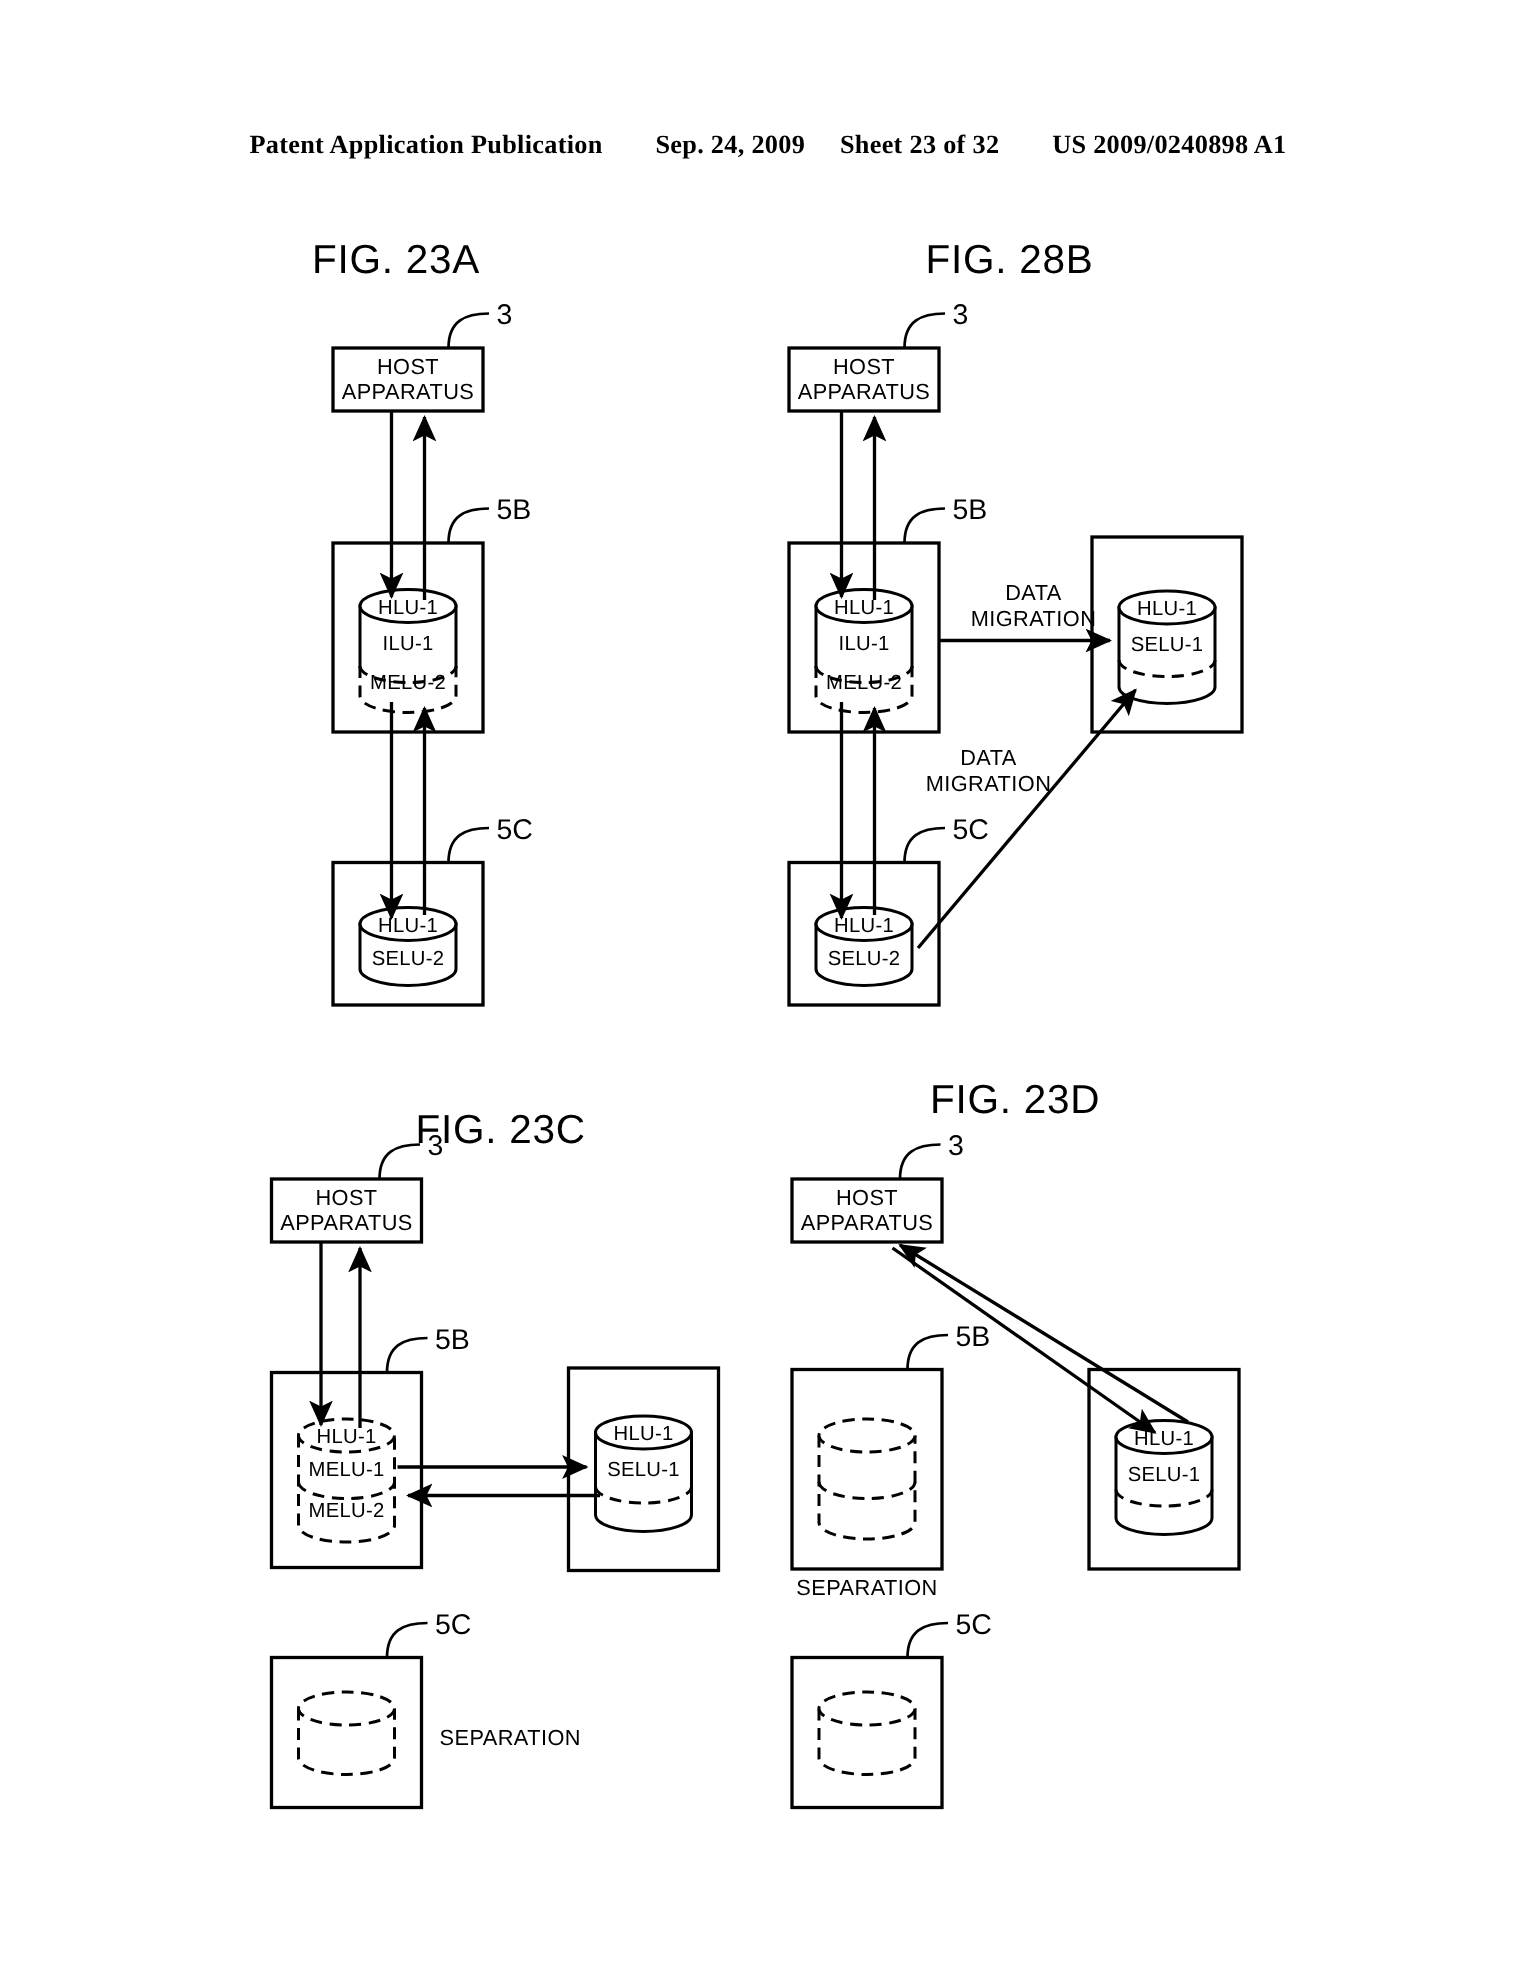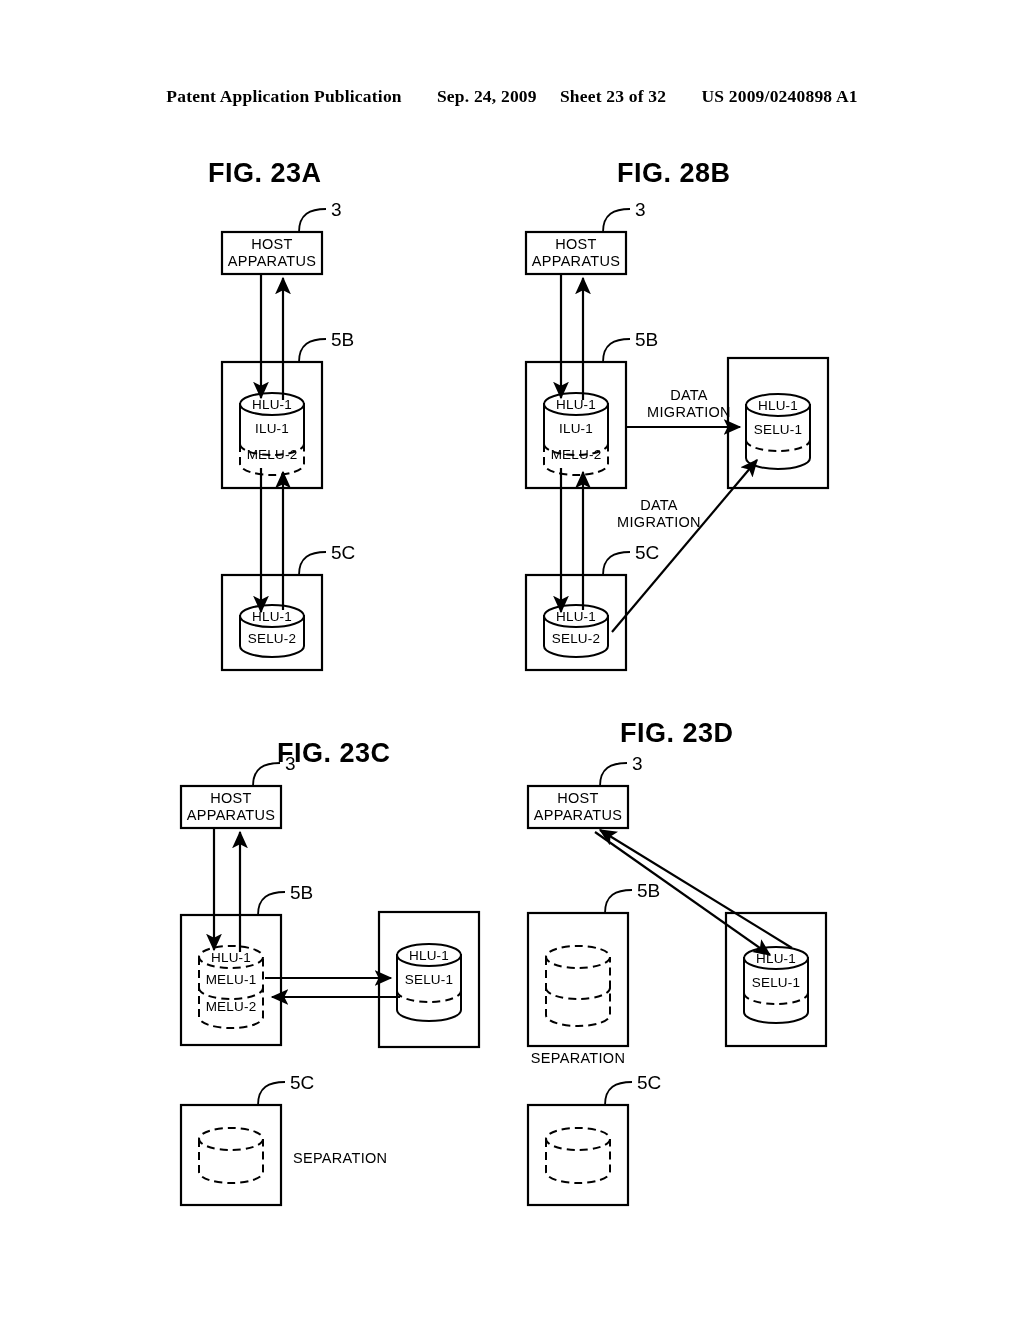--- a/index.html
+++ b/index.html
@@ -36,21 +36,21 @@
   }
   .pub-header span { display: inline-block; }
   .hdr-gap-a { width: 26px; }
   .hdr-gap-b { width: 14px; }
   .hdr-gap-c { width: 26px; }
 
   
   .fig-title {
     position: absolute;
     font-family: "Liberation Sans", sans-serif;
-    font-weight: bold;
+    font-weight: normal;
     font-size: 27px;
     letter-spacing: 0.5px;
     white-space: nowrap;
   }
 
   
   svg.figlayer {
     position: absolute;
     left: 0; top: 0;
     width: 1024px;

